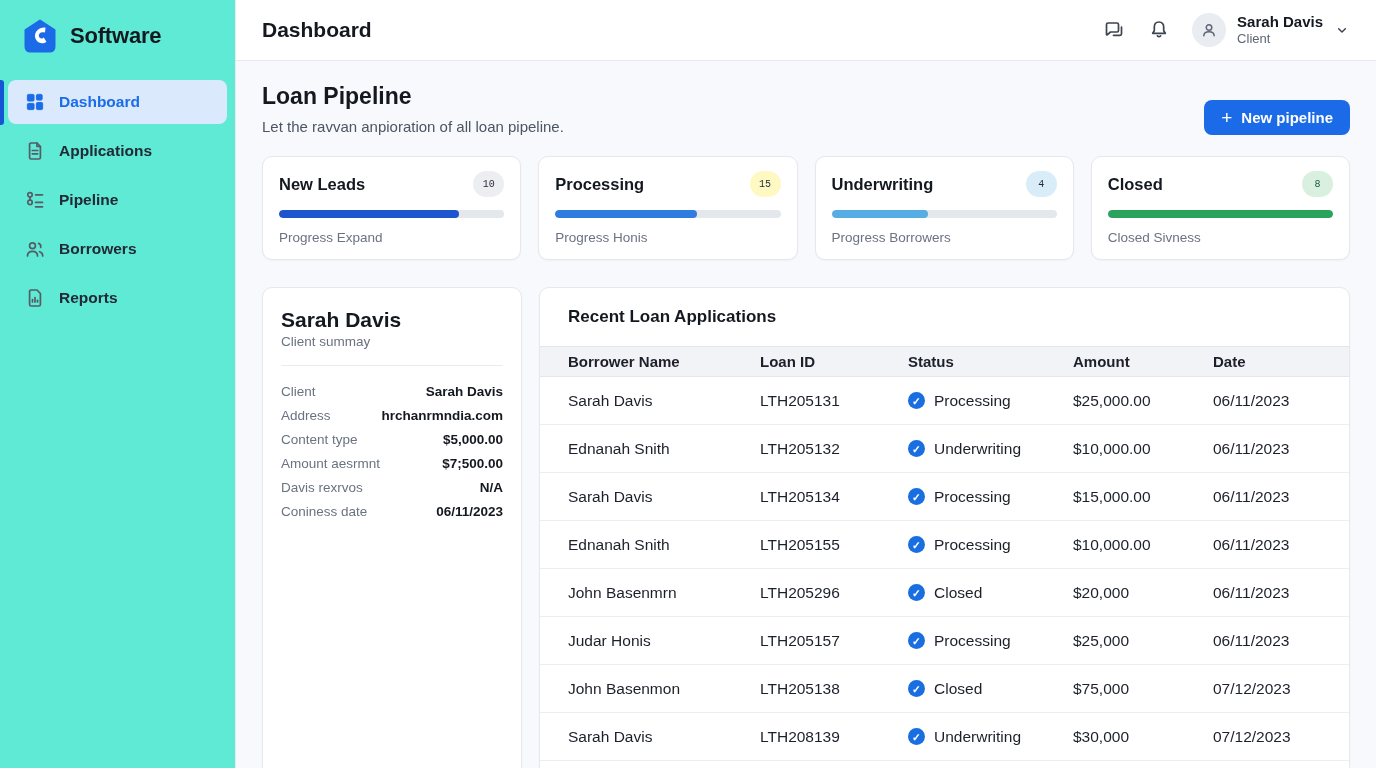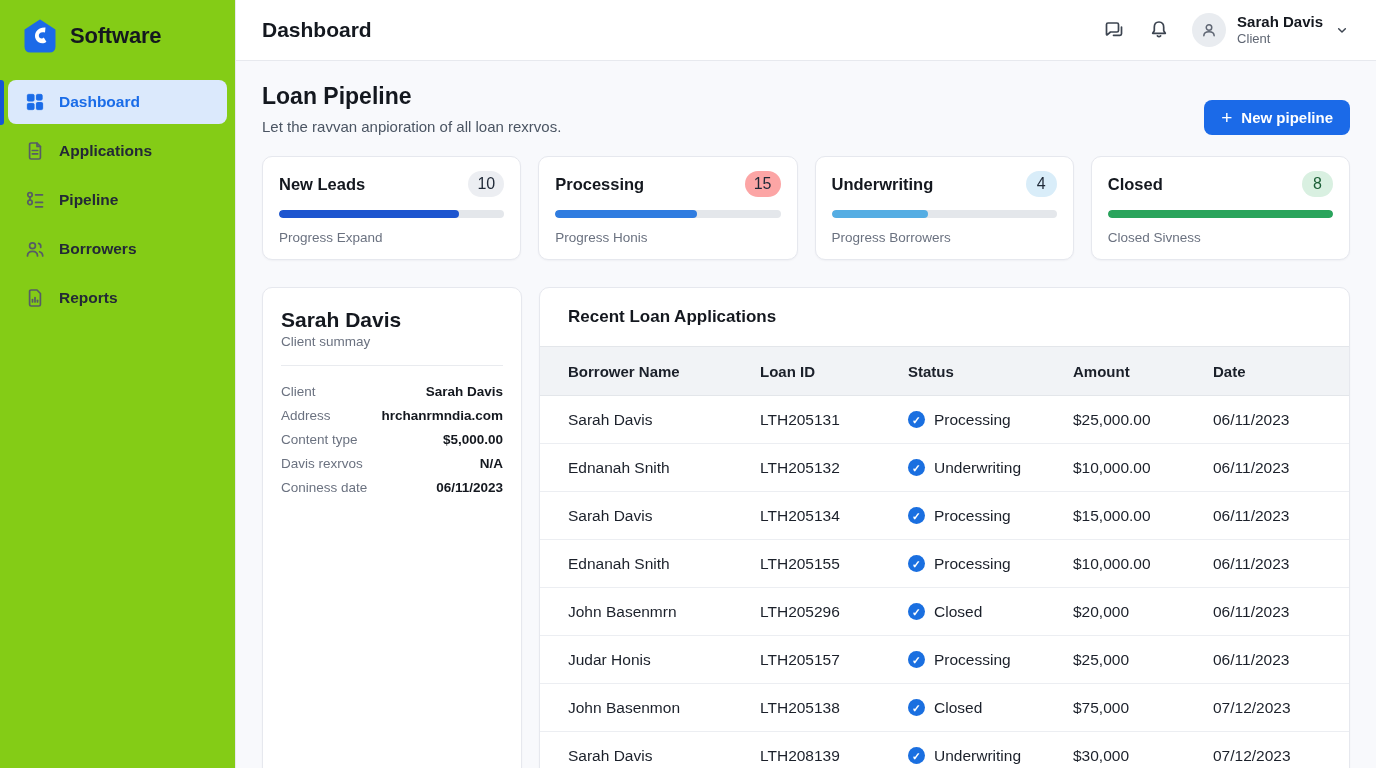--- a/index.html
+++ b/index.html
@@ -1,20 +1,20 @@
 <!DOCTYPE html>
 <html><head>
 <meta charset="utf-8">
 <style>
   * { margin:0; padding:0; box-sizing:border-box; }
   html,body { width:1376px; height:768px; overflow:hidden; }
   body { font-family:"Liberation Sans", sans-serif; background:#fff; display:flex; color:#14181f; }
 
   
-  .sidebar { width:236px; min-width:236px; background:#84cc16; border-right:1px solid #e7e9ee; position:relative; }
+  .sidebar { width:236px; min-width:236px; background:#5eead4; border-right:1px solid #e7e9ee; position:relative; }
   .brand { display:flex; align-items:center; gap:12px; padding:18px 0 0 22px; }
   .brand-name { font-size:22px; font-weight:700; letter-spacing:-.2px; color:#14181f; }
   .nav { margin-top:26px; padding:0 8px; }
   .nav-item { height:44px; display:flex; align-items:center; gap:14px; padding:0 17px;
               border-radius:8px; font-size:15.5px; font-weight:600; color:#232936;
               margin-bottom:5px; cursor:pointer; }
   .nav-item svg { stroke:#565c66; }
   .nav-item.active { background:#dbe9fc; color:#1a6ce8; }
   .nav-item.active svg { stroke:#1a6ce8; }
   .active-bar { position:absolute; left:0; top:80px; width:4px; height:45px; background:#1656d6; border-radius:0 3px 3px 0; }
@@ -41,21 +41,21 @@
              cursor:pointer; margin-top:4px; font-family:inherit; }
   .new-btn .plus { font-size:19px; font-weight:400; line-height:1; }
 
   
   .cards { display:grid; grid-template-columns:repeat(4,1fr); gap:17px; margin-top:21px; }
   .card { background:#fff; border:1px solid #e6e8ee; border-radius:10px; padding:14px 16px;
           box-shadow:0 1px 2px rgba(16,24,40,.04); }
   .card-top { display:flex; justify-content:space-between; align-items:center; }
   .card-title { font-size:16.5px; font-weight:700; }
   .badge { min-width:31px; height:26px; border-radius:13px; display:flex; align-items:center;
-           justify-content:center; font-size:16px; padding:0 9px; }
+           justify-content:center; font-size:10px; padding:0 9px;font-family:Liberation Mono, monospace; }
   .bar { height:8px; border-radius:4px; background:#e4e7eb; margin-top:13px; overflow:hidden; }
   .fill { height:100%; border-radius:4px; }
   .card-cap { font-size:13.5px; color:#6b7280; margin-top:12px; }
 
   
   .lower { display:grid; grid-template-columns:260px 1fr; gap:17px; margin-top:27px; height:520px; }
   .panel { background:#fff; border:1px solid #e6e8ee; border-radius:10px; height:100%;
            box-shadow:0 1px 2px rgba(16,24,40,.04); overflow:hidden; }
   .panel-head { padding:16px 18px; font-size:17px; font-weight:700; border-bottom:1px solid #e9ebef; }
   .b-body { padding:20px 18px; }
@@ -63,21 +63,21 @@
   .b-sub { font-size:13.5px; color:#6b7280; margin-top:2px; }
   .b-div { height:1px; background:#e9ebef; margin:16px 0 13px; }
   .detail-row { display:flex; justify-content:space-between; align-items:center; height:24px; font-size:13.5px; }
   .d-label { color:#6b7280; }
   .d-value { color:#14181f; font-weight:600; }
 
   
   .tpanel-head { padding:19px 28px; font-size:17px; font-weight:700; }
   .thead, .trow { display:grid; grid-template-columns:192px 148px 165px 140px 1fr; align-items:center; padding-left:28px; }
   .thead { background:#f1f3f6; border-top:1px solid #e3e6ea; border-bottom:1px solid #e3e6ea;
-           height:50px; font-size:15px; font-weight:700; color:#1b202a; }
+           height:31px; font-size:15px; font-weight:700; color:#1b202a; }
   .trow { height:48px; border-bottom:1px solid #eceef2; font-size:15.5px; font-weight:500; color:#1b202a; }
   .status-cell { display:flex; align-items:center; gap:9px; }
   .check { width:17px; height:17px; border-radius:50%; color:#fff; font-size:10.5px;
            display:flex; align-items:center; justify-content:center; font-weight:700; }
 </style>
 </head>
 <body>
 
 <aside class="sidebar">
   <div class="brand">
@@ -172,21 +172,21 @@
         </svg>
       </div>
     </div>
   </header>
 
   <div class="content">
 
     <div class="section-head">
       <div>
         <div class="sec-title">Loan Pipeline</div>
-        <div class="sec-sub">Let the ravvan anpioration of all loan rexrvos.</div>
+        <div class="sec-sub">Let the ravvan anpioration of all loan pipeline.</div>
       </div>
       <button class="new-btn" style="background: rgb(27, 106, 232);">
         <span class="plus">+</span>
         <span>New pipeline</span>
       </button>
     </div>
 
     <div class="cards">
       <div class="card">
         <div class="card-top">
@@ -194,21 +194,21 @@
           <span class="badge" style="background: rgb(236, 238, 242); color: rgb(31, 41, 55);">10</span>
         </div>
         <div class="bar">
           <div class="fill" style="width: 80%; background: rgb(29, 85, 207);"></div>
         </div>
         <div class="card-cap">Progress Expand</div>
       </div>
       <div class="card">
         <div class="card-top">
           <span class="card-title">Processing</span>
-          <span class="badge" style="background: #fca5a5; color: rgb(31, 41, 55);">15</span>
+          <span class="badge" style="background: #fef9c3; color: rgb(31, 41, 55);">15</span>
         </div>
         <div class="bar">
           <div class="fill" style="width: 63%; background: rgb(47, 124, 224);"></div>
         </div>
         <div class="card-cap">Progress Honis</div>
       </div>
       <div class="card">
         <div class="card-top">
           <span class="card-title">Underwriting</span>
           <span class="badge" style="background: rgb(217, 237, 249); color: rgb(31, 41, 55);">4</span>
@@ -241,20 +241,24 @@
             <span class="d-label">Client</span>
             <span class="d-value">Sarah Davis</span>
           </div>
           <div class="detail-row">
             <span class="d-label">Address</span>
             <span class="d-value">hrchanrmndia.com</span>
           </div>
           <div class="detail-row">
             <span class="d-label">Content type</span>
             <span class="d-value">$5,000.00</span>
+          </div>
+          <div class="detail-row">
+            <span class="d-label">Amount aesrmnt</span>
+            <span class="d-value">$7;500.00</span>
           </div>
           <div class="detail-row">
             <span class="d-label">Davis rexrvos</span>
             <span class="d-value">N/A</span>
           </div>
           <div class="detail-row">
             <span class="d-label">Coniness date</span>
             <span class="d-value">06/11/2023</span>
           </div>
         </div>

